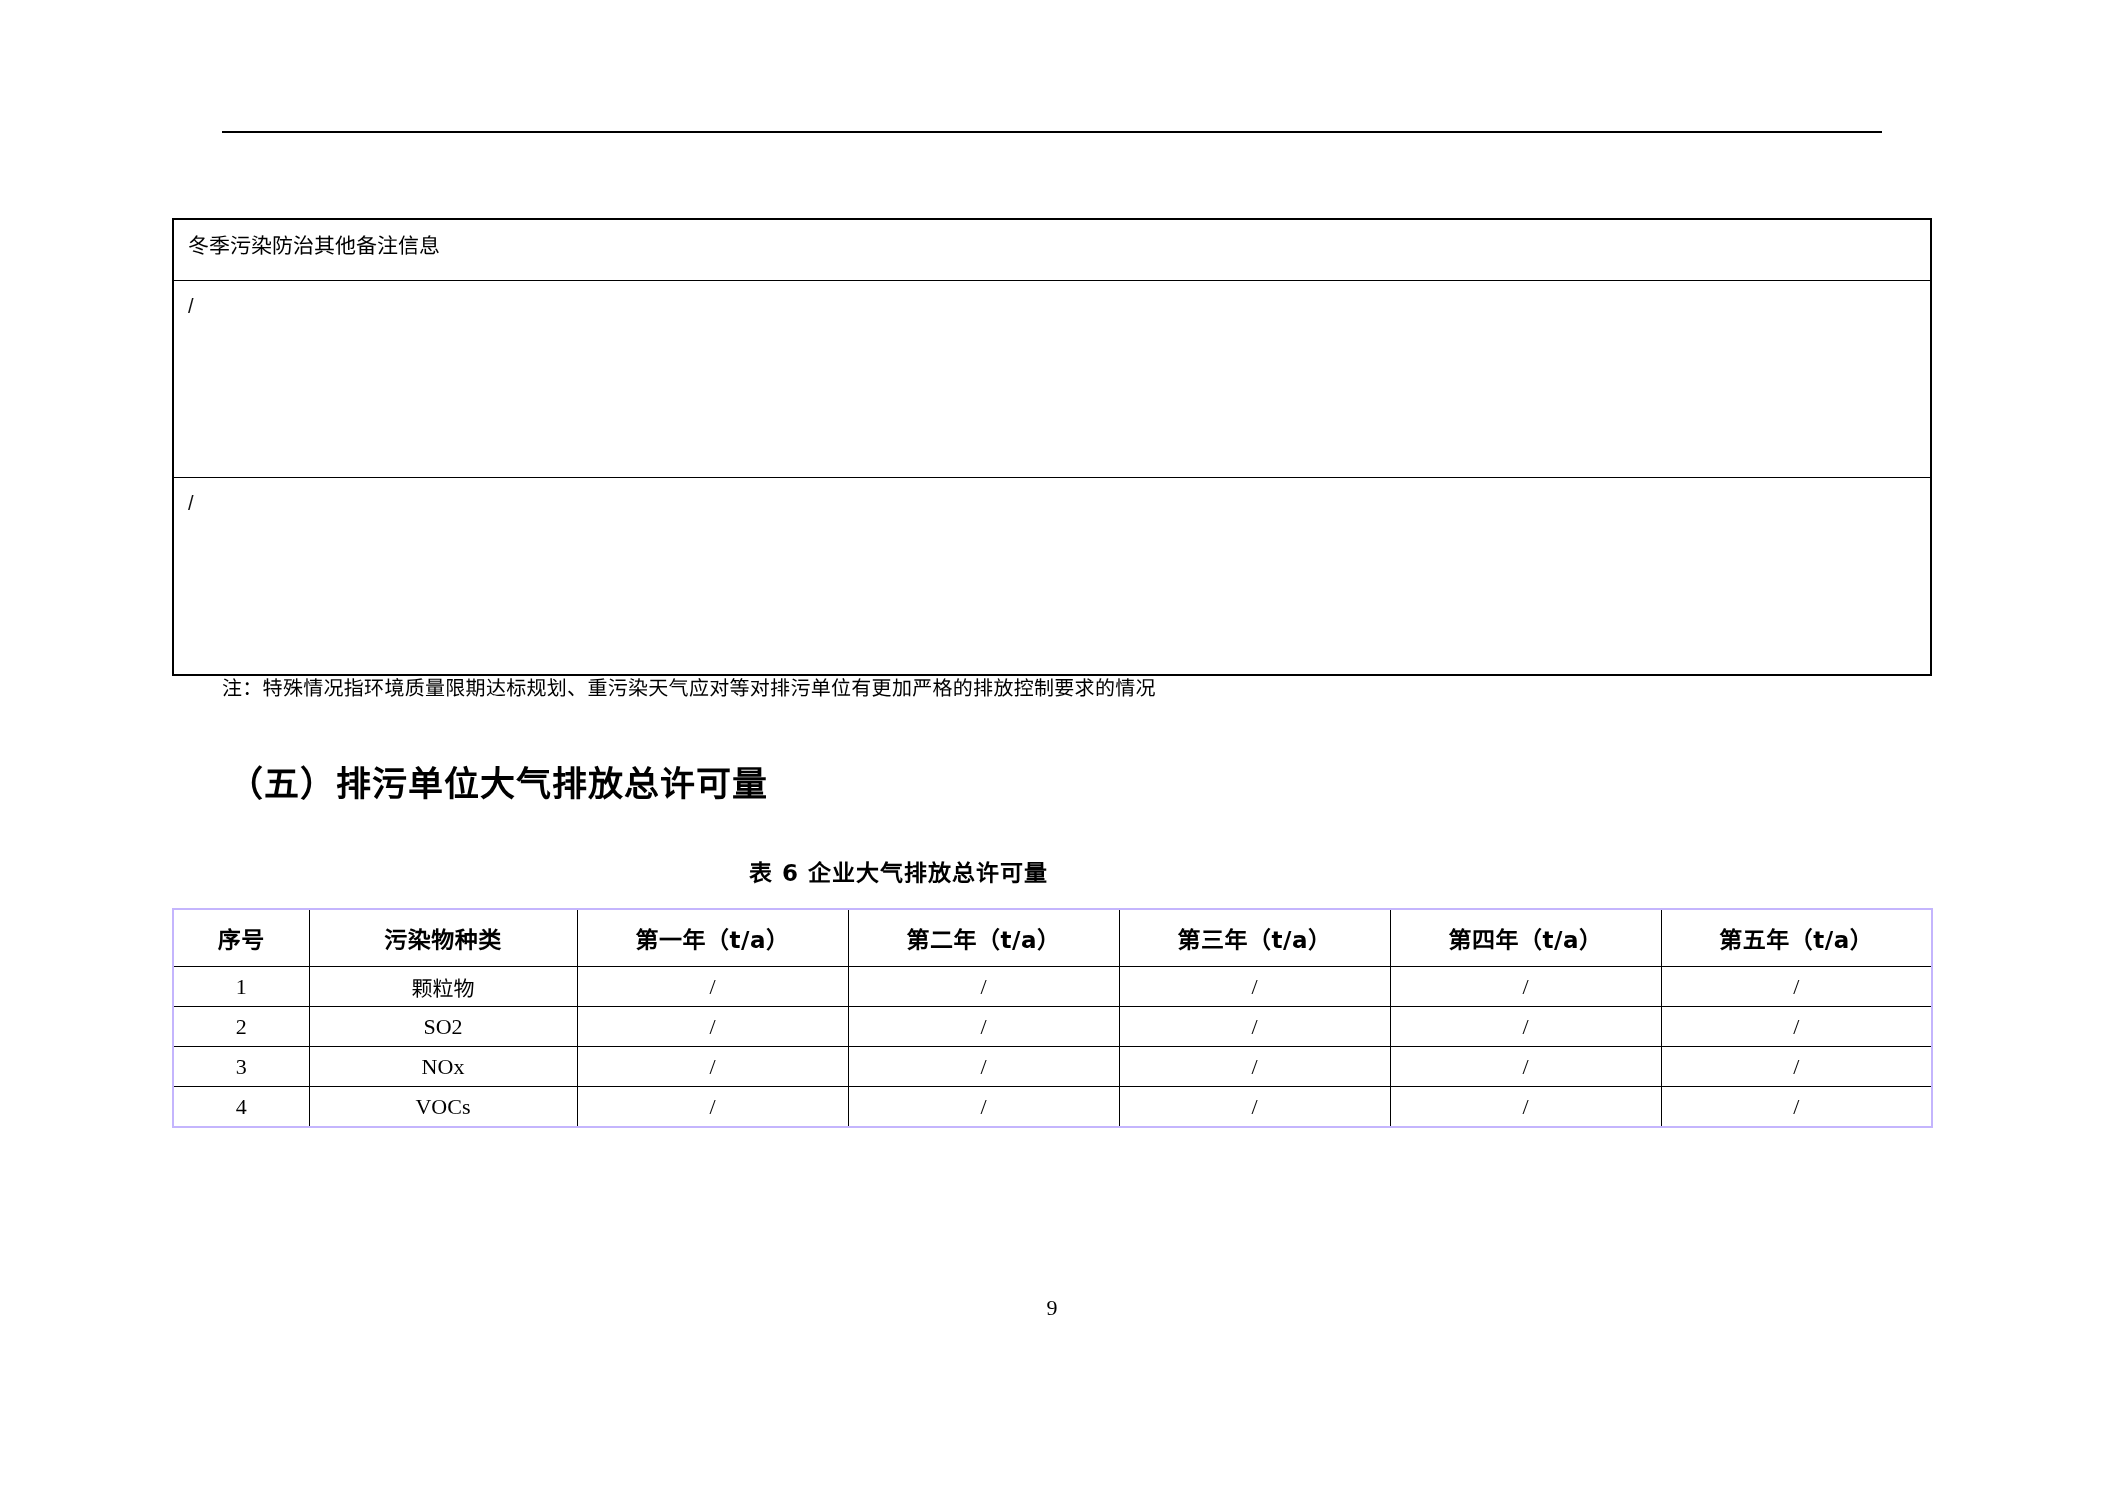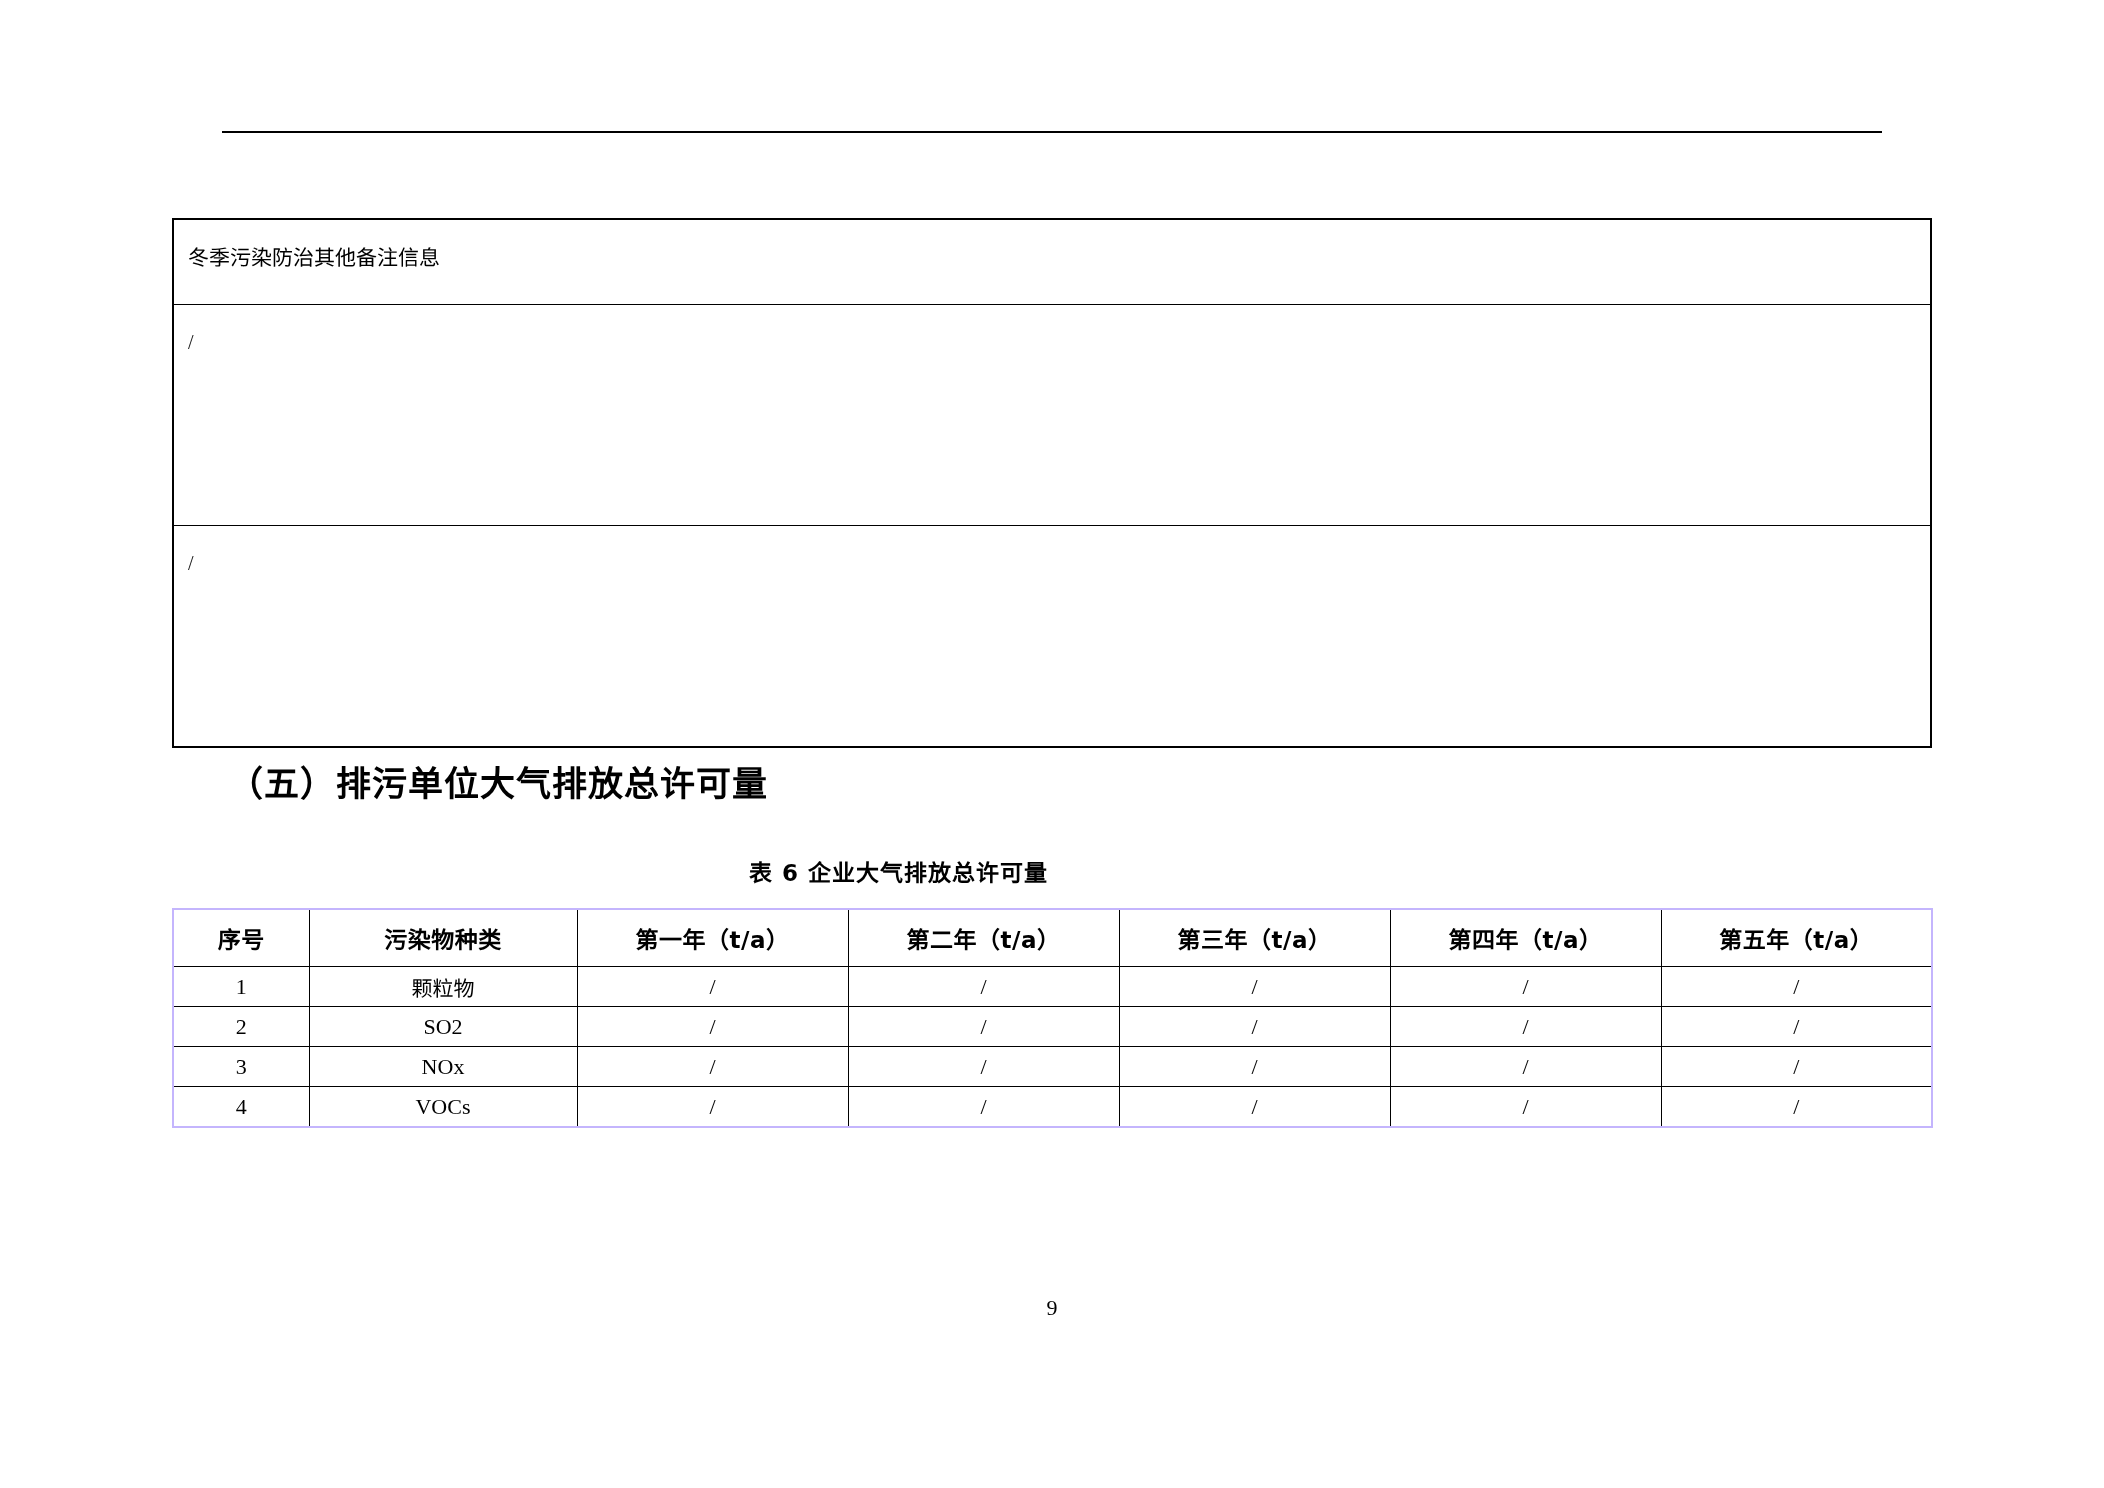--- a/index.html
+++ b/index.html
@@ -40,23 +40,23 @@
     position: absolute;
     left: 172px;
     top: 218px;
     width: 1760px;
     border: 2px solid #000;
     border-collapse: collapse;
     table-layout: fixed;
   }
   .remarks-table td {
     border: 1px solid #000;
-    padding: 24px 14px;
+    padding: 12px 14px;
     vertical-align: top;
-    font-family: Liberation Serif, serif;
+    font-family: Liberation Sans, sans-serif;
     font-size: 21px;
     line-height: 1.35;
     margin-left: 20px;
   }
   .remarks-table td.label-cell {
     height: 36px;
     font-size: 21px;
   }
   .remarks-table td.value-cell {
     height: 172px;
@@ -162,20 +162,21 @@
       </tr>
       <tr>
         <td class="value-cell">/</td>
       </tr>
       <tr>
         <td class="value-cell">/</td>
       </tr>
     </tbody>
   </table>
 
+  <div class="note-line">注：特殊情况指环境质量限期达标规划、重污染天气应对等对排污单位有更加严格的排放控制要求的情况</div>
 
   <div class="section-heading">（五）排污单位大气排放总许可量</div>
 
   <div class="table-caption">表 6  企业大气排放总许可量</div>
 
   <table class="data-table">
     <colgroup>
       <col class="col-idx">
       <col class="col-name">
       <col class="col-yr">

